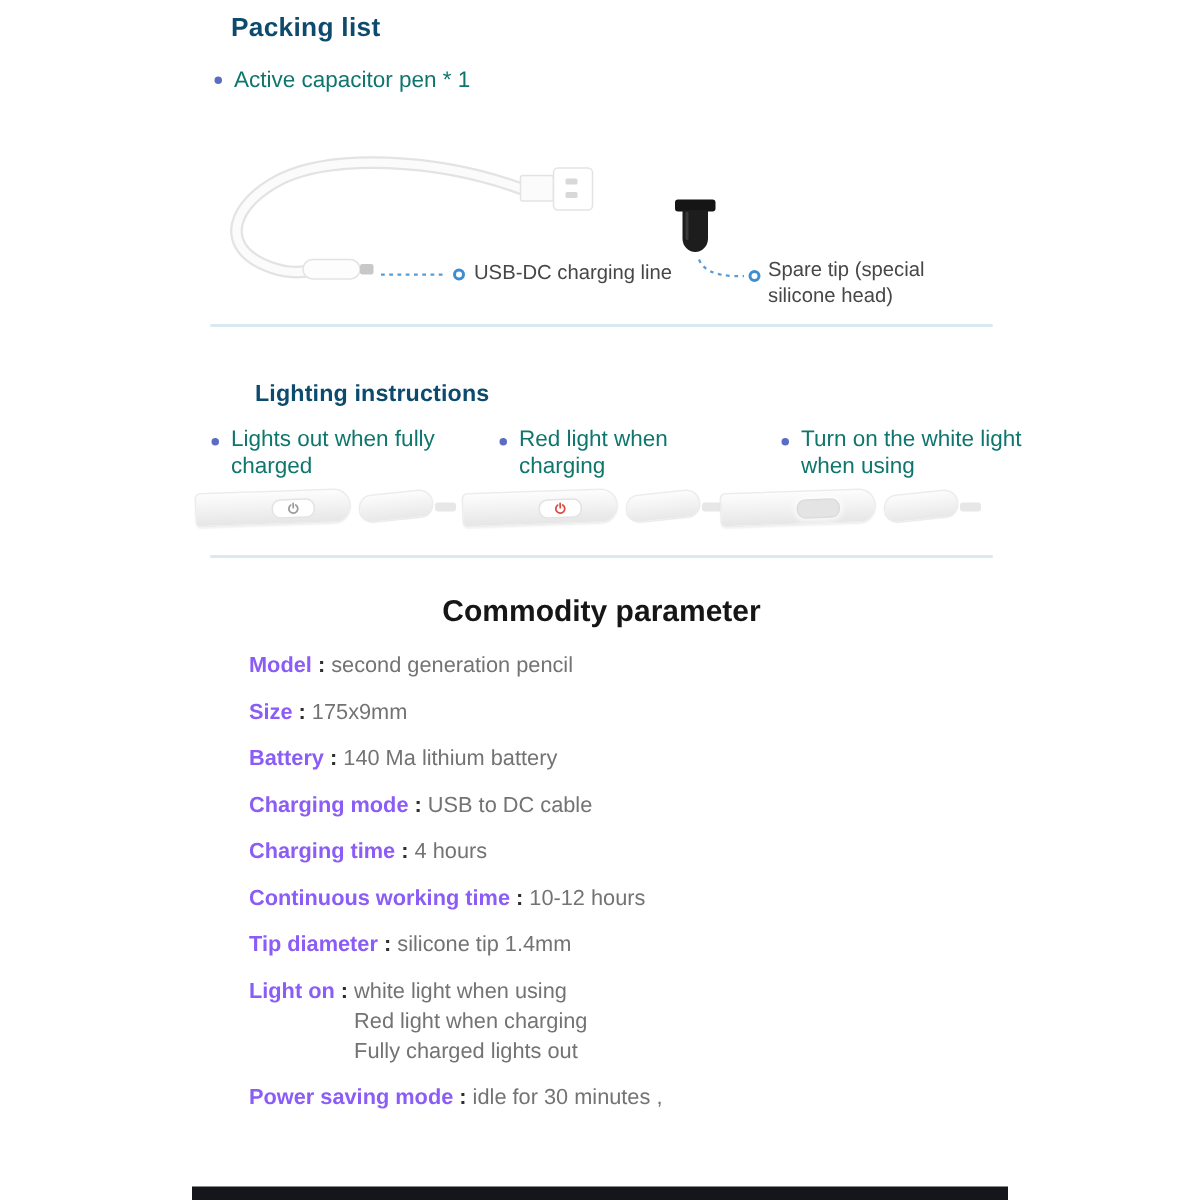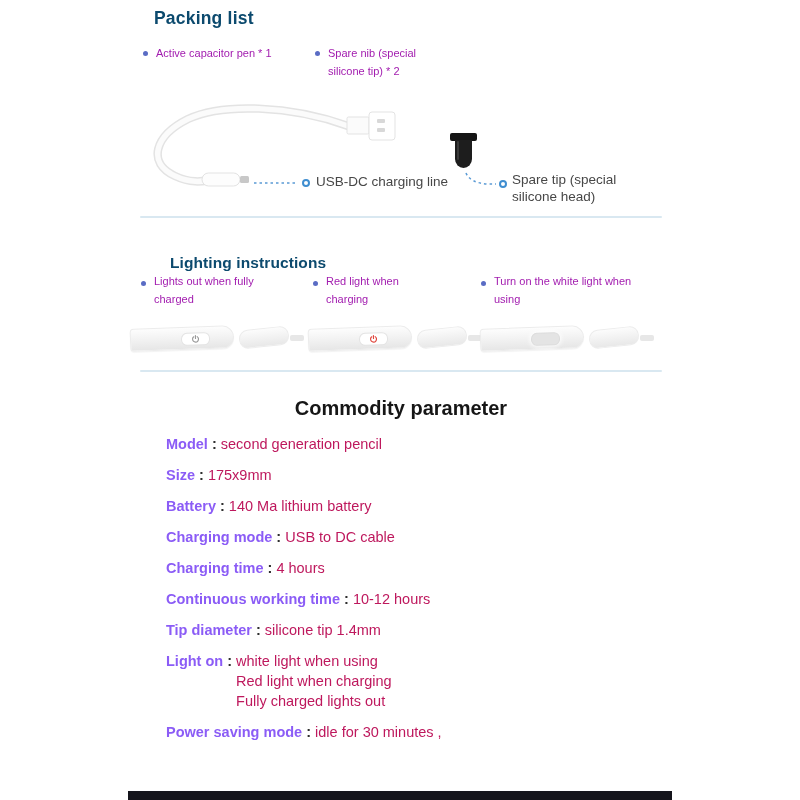--- a/index.html
+++ b/index.html
@@ -10,21 +10,21 @@
   .abs{position:absolute;}
   .sec-title{font-weight:700;color:#0c4a6e;}
   .title-lg{font-size:17.5px;letter-spacing:.2px;}
   .title-md{font-size:15.5px;letter-spacing:.1px;}
   .title-center{font-size:20px;text-align:center;color:#161616;}
 
   
   .bullet-row{display:flex;}
   .bullet-item{display:flex;align-items:flex-start;}
   .dot{width:5px;height:5px;border-radius:50%;background:#5a6cc4;margin:6px 8px 0 0;flex:0 0 auto;}
-  .bullet-text{font-size:11px;line-height:17.5px;color:#a21caf;}
+  .bullet-text{font-size:15px;line-height:17.5px;color:#0f766e;}
 
   
   .callout{font-size:13.5px;line-height:16.5px;color:#474747;}
 
   
   .divider{height:2px;background:#d9e8f1;border-radius:1px;}
 
   
   .pencil-fig{position:absolute;width:176px;height:40px;}
   .pencil-body{position:absolute;left:0;top:7px;width:102px;height:21px;
@@ -37,40 +37,36 @@
   .connector{position:absolute;left:109px;top:8px;width:48px;height:17px;
     background:linear-gradient(180deg,#fcfcfc,#e8e8e8);border:1px solid #ececec;
     border-radius:9px;transform:rotate(-6deg);}
   .stub{position:absolute;left:160px;top:15px;width:14px;height:6px;background:#e7e7e7;border-radius:2px;}
 
   
   .param-list{width:480px;}
   .param-row{display:flex;align-items:flex-start;font-size:14.5px;line-height:20px;margin-bottom:11px;}
   .param-label{font-weight:700;color:#8b5cf6;white-space:nowrap;}
   .param-sep{font-weight:700;color:#2e2e2e;white-space:pre;}
-  .param-values{display:flex;flex-direction:column;color:#be185d;}
+  .param-values{display:flex;flex-direction:column;color:#737373;}
   .indent-sm{margin-left:14px;}
 
   .bottom-bar{left:128px;top:791px;width:544px;height:9px;background:#15151c;}
 </style>
 </head>
 <body>
 
 <div class="canvas">
 
   <div class="abs sec-title title-lg" style="left:154px;top:8px;">Packing list</div>
 
   <div class="abs bullet-row" style="left:143px;top:45px;">
     <div class="bullet-item" style="width:172px;">
       <span class="dot"></span>
       <span class="bullet-text">Active capacitor pen * 1</span>
-    </div>
-    <div class="bullet-item" style="width:150px;">
-      <span class="dot"></span>
-      <span class="bullet-text" style="max-width:122px;">Spare nib (special silicone tip) * 2</span>
     </div>
   </div>
 
   <div class="abs" style="left:130px;top:100px;width:540px;height:118px;">
     <svg width="540" height="118" viewBox="0 0 540 118">
 
       <path d="M218 26 C 160 5, 92 3, 58 19 C 24 36, 17 63, 45 76 C 62 84, 74 81, 80 80" fill="none" stroke="#e3e3e3" stroke-width="8.5" stroke-linecap="round"></path>
       <path d="M218 26 C 160 5, 92 3, 58 19 C 24 36, 17 63, 45 76 C 62 84, 74 81, 80 80" fill="none" stroke="#fbfbfb" stroke-width="5.5" stroke-linecap="round"></path>
 
       <rect x="72" y="73" width="38" height="13" rx="6.5" fill="#fdfdfd" stroke="#e3e3e3"></rect>
@@ -92,21 +88,21 @@
       <circle cx="373" cy="84" r="3" fill="#ffffff" stroke="#3f8ed0" stroke-width="2"></circle>
     </svg>
     <div class="abs callout" style="left:186px;top:74px;white-space:nowrap;">USB-DC charging line</div>
     <div class="abs callout" style="left:382px;top:72px;width:118px;">Spare tip (special silicone head)</div>
   </div>
 
   <div class="abs divider" style="left:140px;top:216px;width:522px;"></div>
 
   <div class="abs sec-title title-md" style="left:170px;top:254px;">Lighting instructions</div>
 
-  <div class="abs bullet-row" style="left:141px;top:273px;">
+  <div class="abs bullet-row" style="left:141px;top:284px;gap:20px;">
     <div class="bullet-item" style="width:172px;">
       <span class="dot" style="margin-top:8px;"></span>
       <span class="bullet-text" style="max-width:142px;">Lights out when fully charged</span>
     </div>
     <div class="bullet-item" style="width:168px;">
       <span class="dot" style="margin-top:8px;"></span>
       <span class="bullet-text" style="max-width:112px;">Red light when charging</span>
     </div>
     <div class="bullet-item" style="width:180px;">
       <span class="dot" style="margin-top:8px;"></span>

